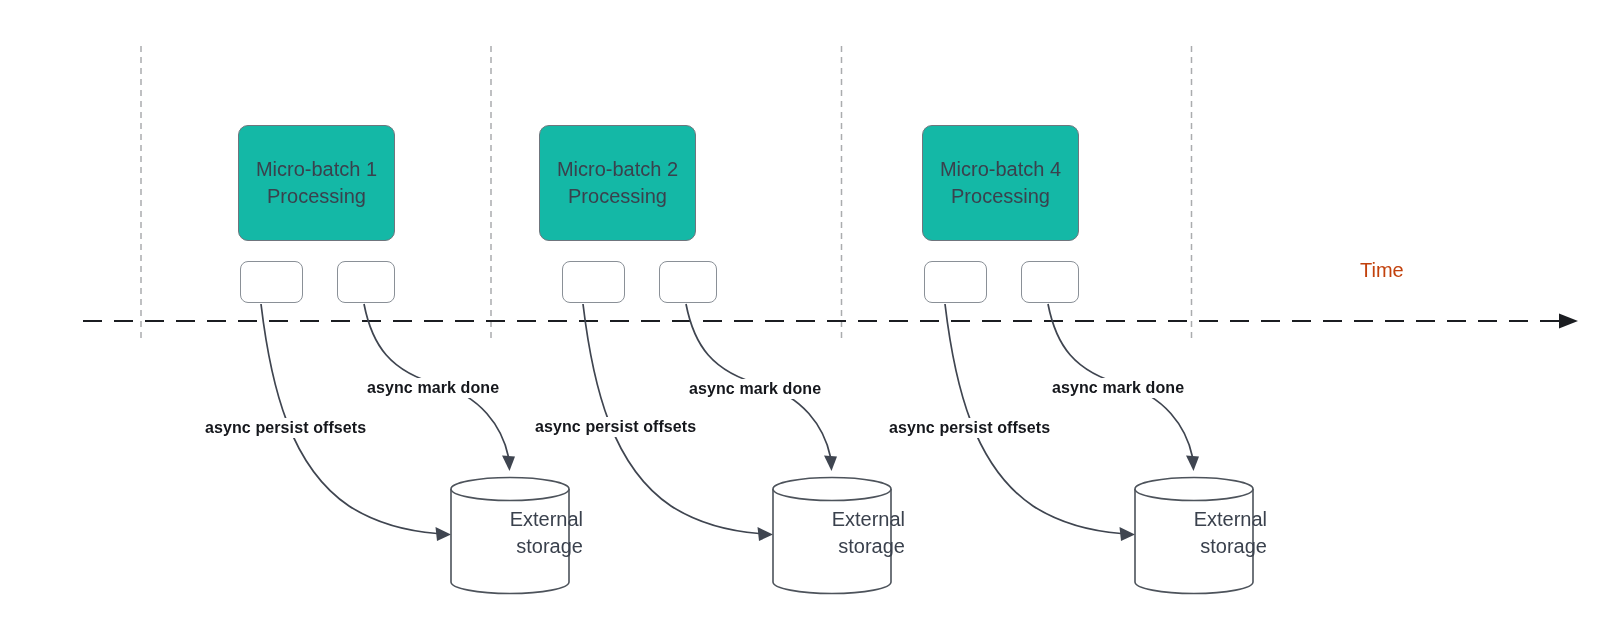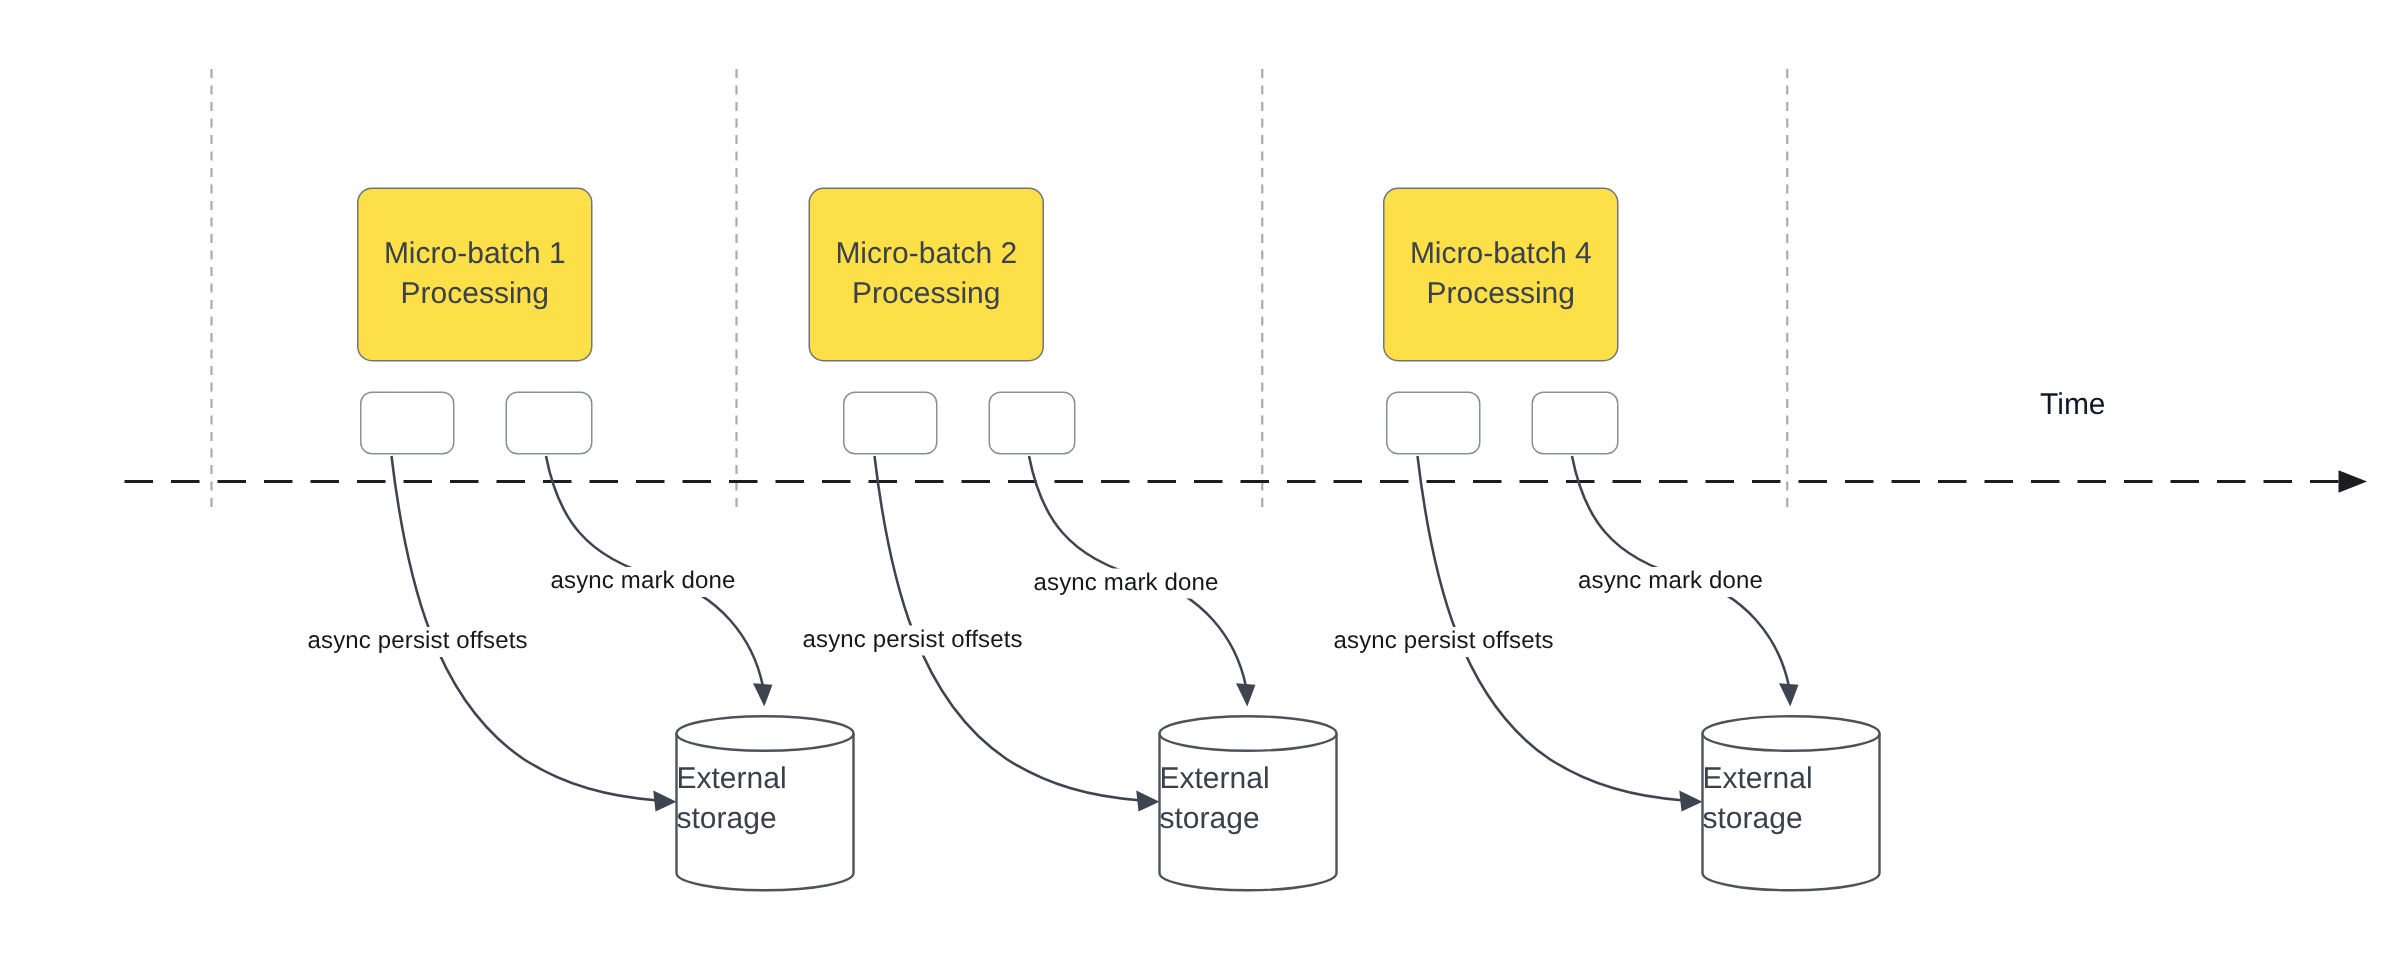--- a/index.html
+++ b/index.html
@@ -39,21 +39,21 @@
     fill: #ffffff;
     stroke: #4d535b;
     stroke-width: 1.6;
   }
   .proc-box {
     position: absolute;
     top: 125px;
     width: 157px;
     height: 116px;
     box-sizing: border-box;
-    background: #fde047;
+    background: #14b8a6;
     border: 1.4px solid #6f757d;
     border-radius: 10px;
     display: flex;
     align-items: center;
     justify-content: center;
     text-align: center;
     font-size: 20px;
     line-height: 27px;
     color: #3a414d;
     white-space: pre-line;
@@ -65,43 +65,43 @@
     box-sizing: border-box;
     background: #ffffff;
     border: 1.4px solid #8a9097;
     border-radius: 8px;
   }
   .task-box.left  { width: 63px; }
   .task-box.right { width: 58px; }
   .arrow-label {
     position: absolute;
     font-size: 16px;
-    font-weight: normal;
+    font-weight: bold;
     line-height: 20px;
     color: #15171c;
     background: #ffffff;
     white-space: nowrap;
     letter-spacing: 0.1px;
   }
   .storage-label {
     position: absolute;
     top: 506px;
     width: 132px;
-    text-align: left;
+    text-align: right;
     font-size: 20px;
     line-height: 27px;
     color: #3a414d;
     white-space: pre-line;
   }
   .time-label {
     position: absolute;
     left: 1360px;
     top: 259px;
     font-size: 20px;
-    color: #0f172a;
+    color: #c2410c;
     white-space: nowrap;
   }
 </style>
 </head>
 <body>
 
 <div class="stage">
 
   <svg class="underlay" viewBox="0 0 1600 642">
     <defs>

